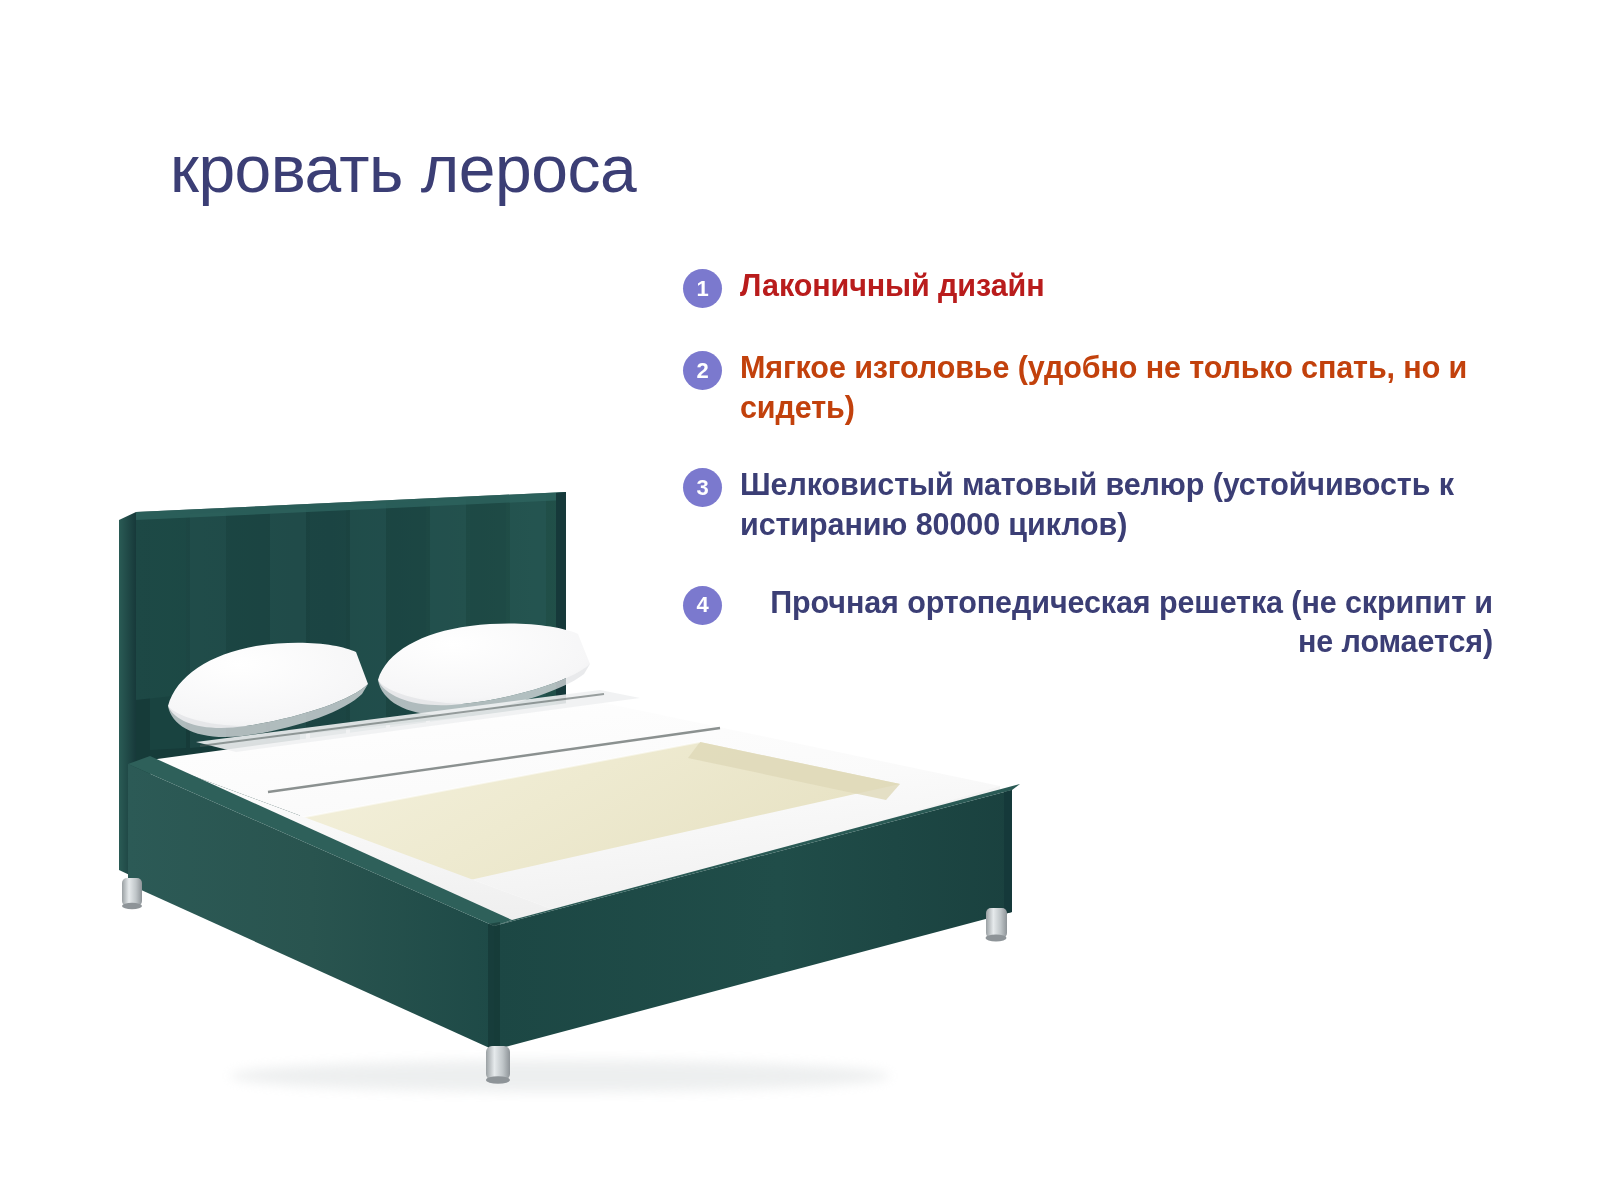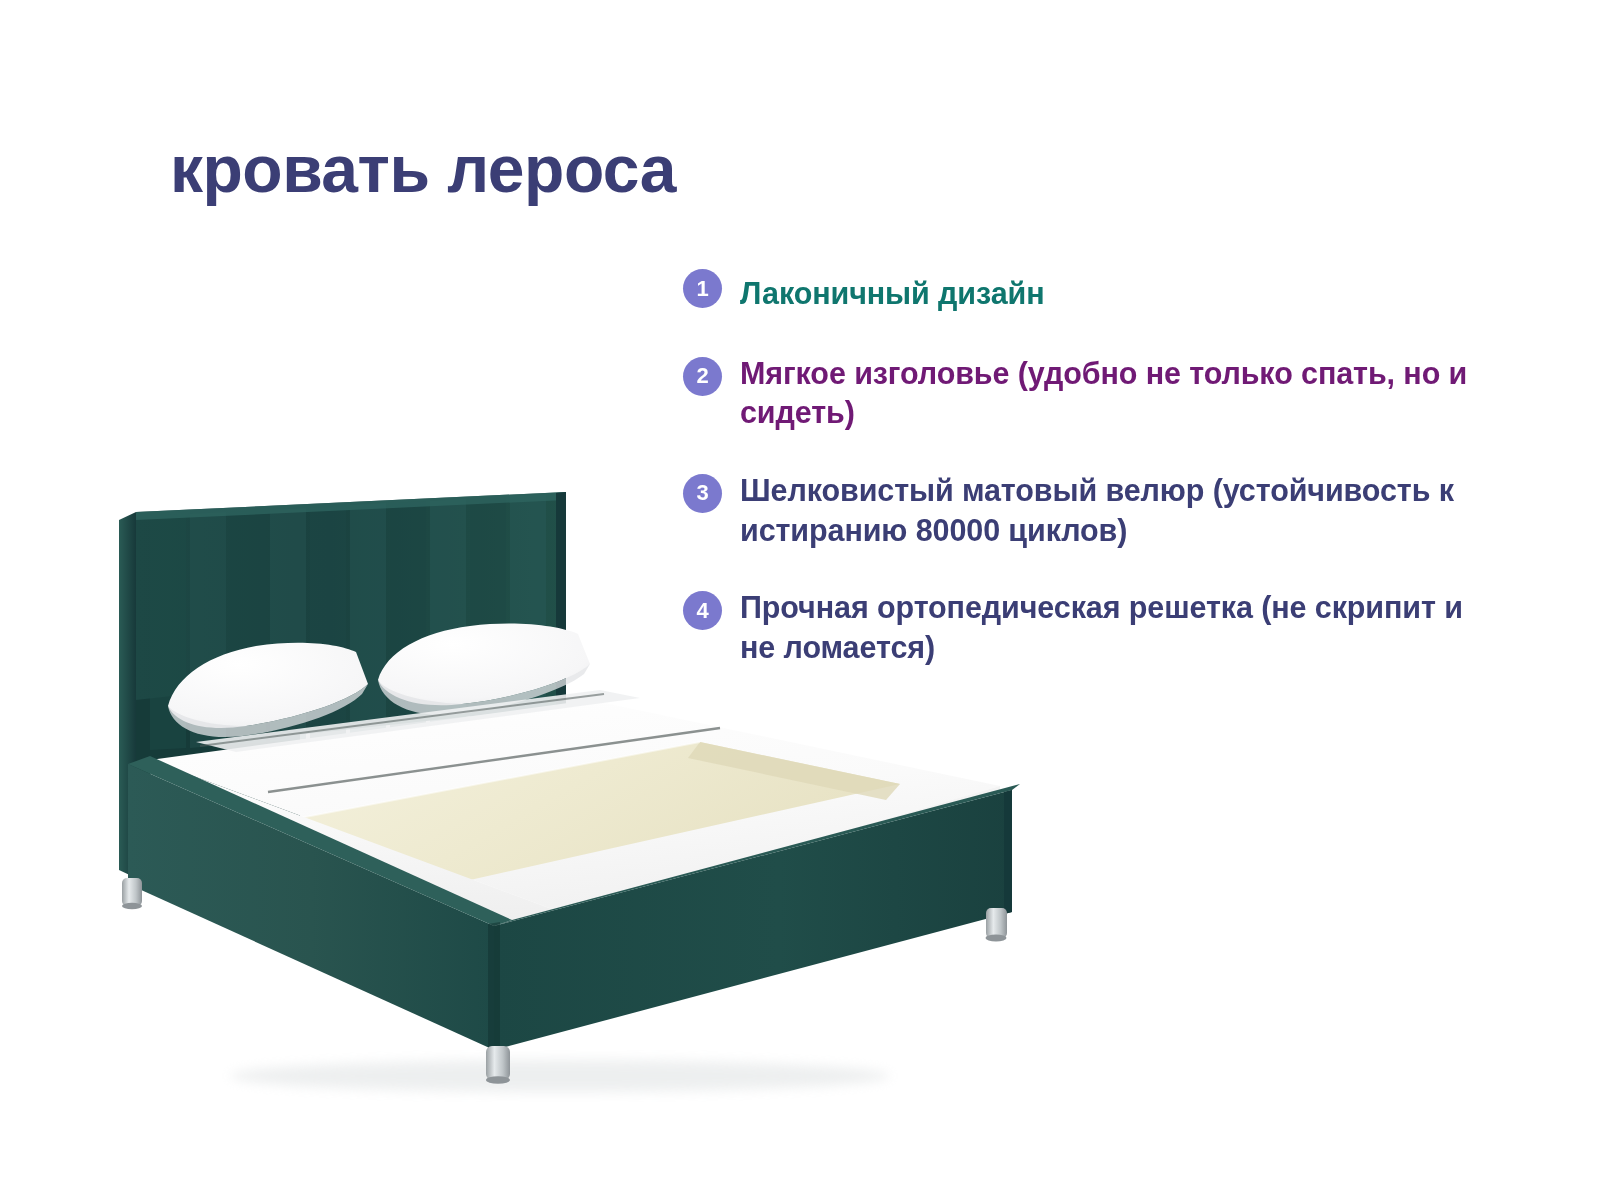--- a/index.html
+++ b/index.html
@@ -16,21 +16,21 @@
     overflow: hidden;
     font-family: "Liberation Sans", "DejaVu Sans", sans-serif;
   }
 
   
   #page-title {
     position: absolute;
     left: 170px;
     top: 136px;
     font-size: 66px;
-    font-weight: 700;
+    font-weight: 400;
     letter-spacing: -0.5px;
     color: #3b3e75;
     white-space: nowrap;
     line-height: 1.0;
   }
 
   
   #feature-list {
     position: absolute;
     left: 683px;
@@ -234,33 +234,33 @@
     <g>
       <rect x="986" y="908" width="21" height="30" rx="5" fill="url(#gLeg)"></rect>
       <ellipse cx="996" cy="938" rx="10.5" ry="3.4" fill="#8e9498"></ellipse>
     </g>
   </svg>
 
   <div id="feature-list">
 
     <div class="feature-item" style="margin-bottom:40px;">
       <div class="feature-badge" style="background: rgb(123, 121, 206); color: rgb(255, 255, 255);">1</div>
-      <div class="feature-text" style="color: #0f766e; margin-top: 8px;">Лаконичный дизайн</div>
+      <div class="feature-text" style="color: #b91c1c;">Лаконичный дизайн</div>
     </div>
 
     <div class="feature-item" style="margin-bottom:38px;">
       <div class="feature-badge" style="background: rgb(123, 121, 206); color: rgb(255, 255, 255);">2</div>
-      <div class="feature-text" style="color: #701a75;">Мягкое изголовье (удобно не только спать, но и сидеть)</div>
+      <div class="feature-text" style="color: #c2410c;">Мягкое изголовье (удобно не только спать, но и сидеть)</div>
     </div>
 
     <div class="feature-item" style="margin-bottom:38px;">
       <div class="feature-badge" style="background: rgb(123, 121, 206); color: rgb(255, 255, 255);">3</div>
       <div class="feature-text" style="color: rgb(59, 62, 117);">Шелковистый матовый велюр (устойчивость к истиранию 80000 циклов)</div>
     </div>
 
     <div class="feature-item">
       <div class="feature-badge" style="background: rgb(123, 121, 206); color: rgb(255, 255, 255);">4</div>
-      <div class="feature-text" style="color: rgb(59, 62, 117);">Прочная ортопедическая решетка (не скрипит и не ломается)</div>
+      <div class="feature-text" style="color: rgb(59, 62, 117); text-align: right;">Прочная ортопедическая решетка (не скрипит и не ломается)</div>
     </div>
 
   </div>
 
 </div>
 
 </body></html>

